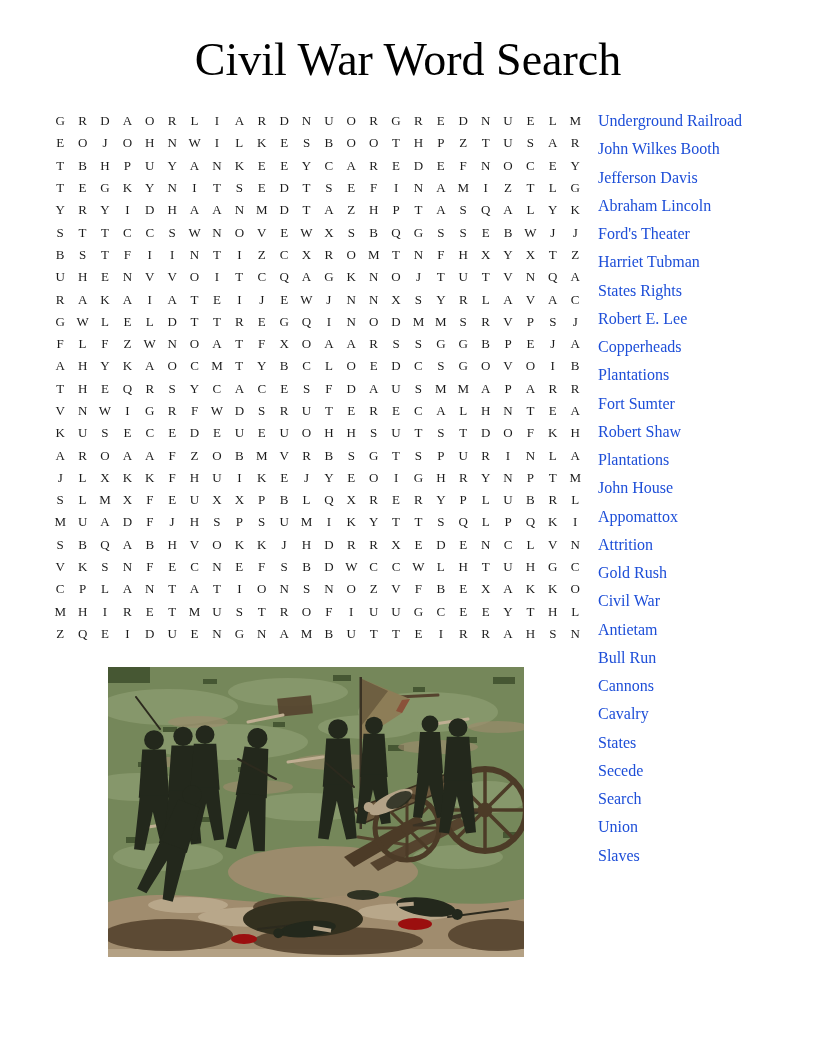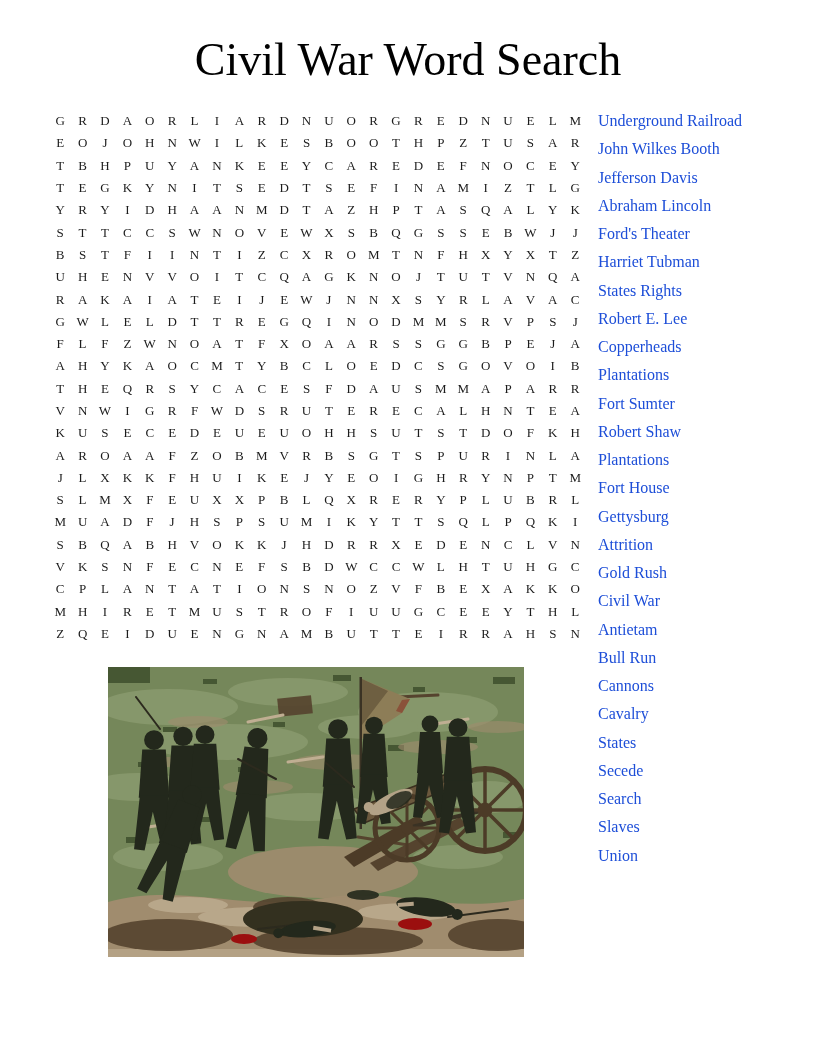--- a/index.html
+++ b/index.html
@@ -653,34 +653,34 @@
       <div>Abraham Lincoln</div>
       <div>Ford's Theater</div>
       <div>Harriet Tubman</div>
       <div>States Rights</div>
       <div>Robert E. Lee</div>
       <div>Copperheads</div>
       <div>Plantations</div>
       <div>Fort Sumter</div>
       <div>Robert Shaw</div>
       <div>Plantations</div>
-      <div>Fort House</div>
-      <div>Gettysburg</div>
+      <div>John House</div>
+      <div>Appomattox</div>
       <div>Attrition</div>
       <div>Gold Rush</div>
       <div>Civil War</div>
       <div>Antietam</div>
       <div>Bull Run</div>
       <div>Cannons</div>
       <div>Cavalry</div>
       <div>States</div>
       <div>Secede</div>
       <div>Search</div>
+      <div>Union</div>
       <div>Slaves</div>
-      <div>Union</div>
     </div>
 
   <svg id="illustration" viewBox="0 0 416 290" xmlns="http://www.w3.org/2000/svg" aria-hidden="true">
 
     <rect width="416" height="290" fill="var(--c-field-green)"></rect>
     <g fill="var(--c-light-green)" opacity="0.85">
       <ellipse cx="60" cy="40" rx="70" ry="18"></ellipse>
         <ellipse cx="180" cy="25" rx="60" ry="14"></ellipse>
       <ellipse cx="320" cy="45" rx="70" ry="20"></ellipse>
         <ellipse cx="120" cy="75" rx="80" ry="18"></ellipse>

